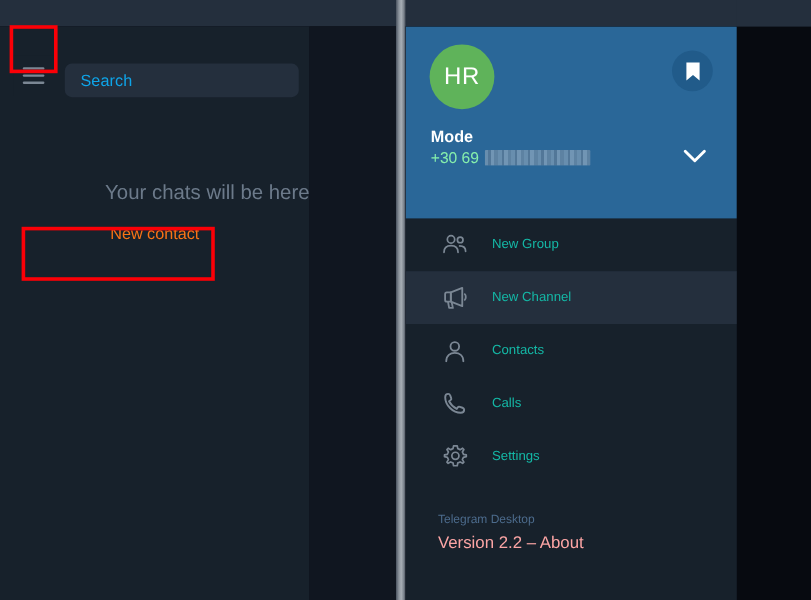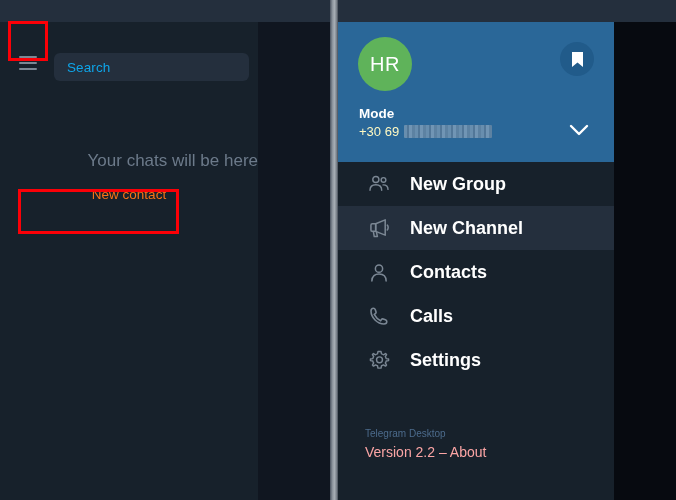--- a/index.html
+++ b/index.html
@@ -124,21 +124,21 @@
   .menu-panel {
     position: absolute;
     left: 338px; top: 22px;
     width: 276px; height: 478px;
     background: #17212b;
     overflow: hidden;
   }
 
   .menu-header {
     position: relative;
-    height: 140px;
+    height: 160px;
     background: #2a6798;
   }
   .avatar {
     position: absolute;
     left: 20px; top: 15px;
     width: 54px; height: 54px;
     border-radius: 50%;
     background: #5fb35a;
     color: #ffffff;
     font-size: 20px;
@@ -161,21 +161,21 @@
     position: absolute;
     left: 21px; top: 84px;
     font-size: 13.5px;
     font-weight: bold;
     color: #ffffff;
   }
   .profile-phone {
     position: absolute;
     left: 21px; top: 102px;
     font-size: 13px;
-    color: #fef9c3;
+    color: #86efac;
     display: flex;
     align-items: center;
   }
   .redacted {
     display: inline-block;
     width: 88px;
     height: 13px;
     margin-left: 5px;
     background:
       repeating-linear-gradient(90deg, #8fa6bd 0 3px, #6b8299 3px 5px, #9db2c6 5px 8px, #7d93a9 8px 11px),
@@ -212,23 +212,23 @@
   .menu-item .mi-icon {
     width: 28px;
     margin-left: 27px;
     display: flex;
     align-items: center;
     justify-content: center;
     color: #7b8794;
   }
   .menu-item .mi-label {
     margin-left: 17px;
-    font-size: 18px;
-    font-weight: bold;
-    color: #ffffff;
+    font-size: 11px;
+    font-weight: normal;
+    color: #14b8a6;
   }
   .toggle {
     position: absolute;
     right: 21px; top: 12px;
     width: 37px; height: 20px;
     border-radius: 10px;
     background: #2f7fc4;
   }
   .toggle .knob {
     position: absolute;

